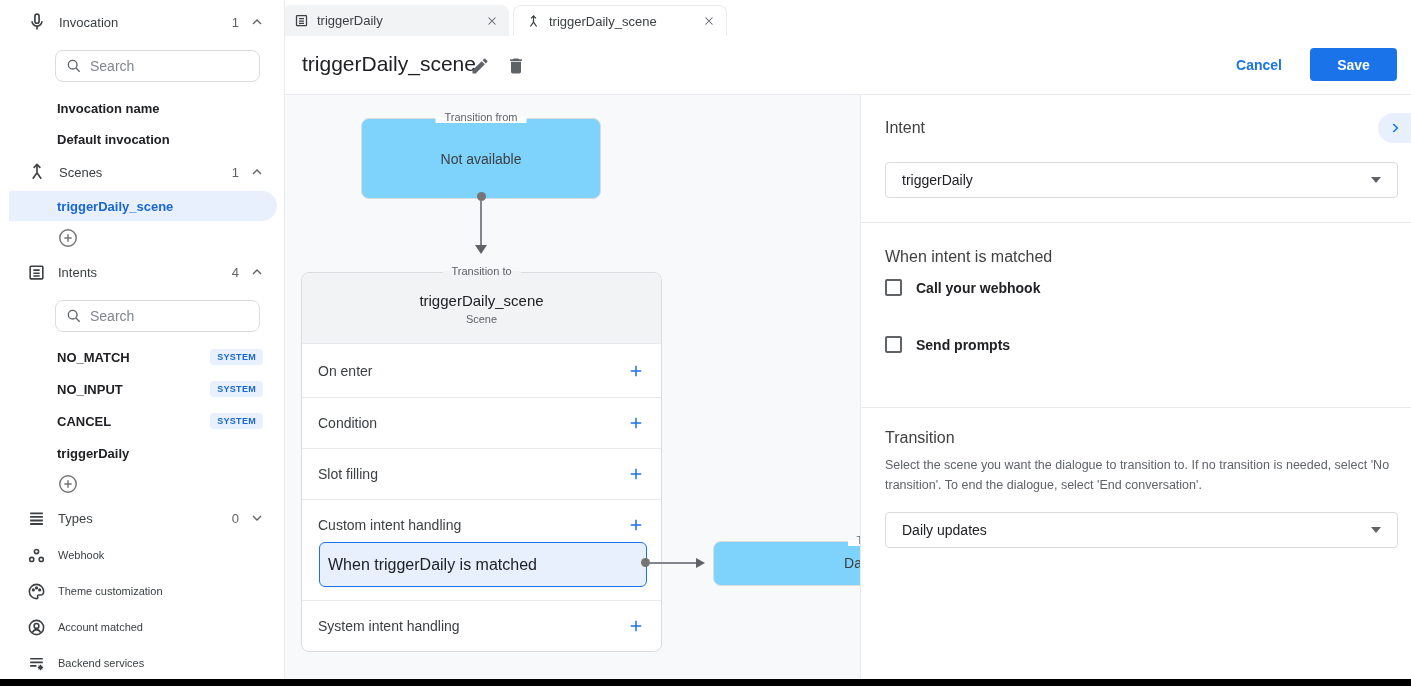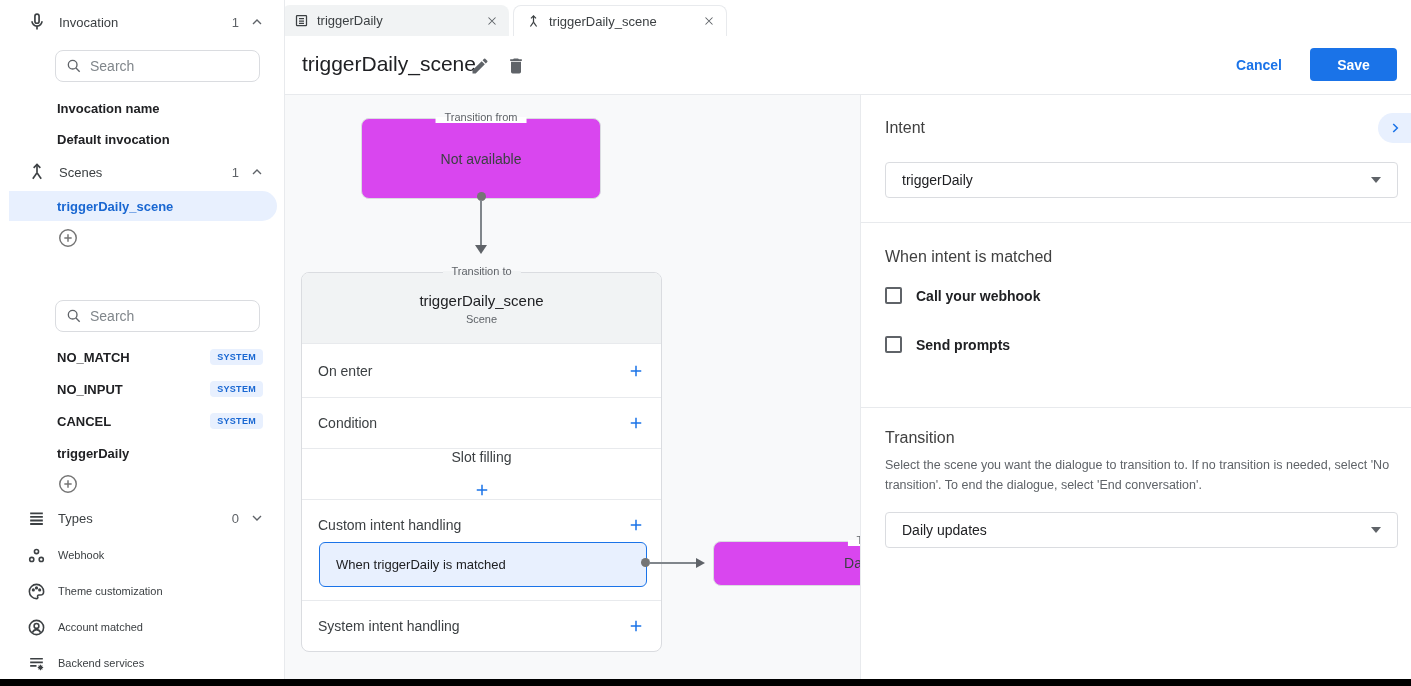--- a/index.html
+++ b/index.html
@@ -30,37 +30,37 @@
   #tab1 { left:6px; width:227px; background:#f1f3f4; }
   #tab2 { left:237px; width:214px; background:#fff; border:1px solid #e8eaed; border-bottom:none; }
   #titlebar { position:absolute; left:276px; top:36px; width:1135px; height:59px; background:#fff; border-bottom:1px solid #e8eaed; z-index:4; }
   #page-title { position:absolute; left:26px; top:16px; font-size:21px; color:#202124; }
   .title-icon { position:absolute; top:20px; width:20px; height:20px; cursor:pointer; }
   #cancel-btn { position:absolute; left:952px; top:12px; width:62px; height:33px; background:none; border:none; color:#1a73e8; font-size:14px; font-weight:bold; cursor:pointer; font-family:"Liberation Sans",sans-serif; }
   #save-btn { position:absolute; left:1034px; top:12px; width:87px; height:33px; background:#1a73e8; border:none; border-radius:4px; color:#fff; font-size:14px; font-weight:bold; cursor:pointer; font-family:"Liberation Sans",sans-serif; }
 
   
   #canvas { position:absolute; left:277px; top:95px; width:1134px; height:584px; background:#f8f9fa; z-index:1; overflow:hidden; }
-  .node { position:absolute; background:#d946ef; border:1px solid #dadce0; border-radius:8px; }
+  .node { position:absolute; background:#7dd3fc; border:1px solid #dadce0; border-radius:8px; }
   .legend { position:absolute; top:-8px; left:50%; transform:translateX(-50%); font-size:11px; color:#5f6368; padding:0 9px; white-space:nowrap; }
   .lg-canvas-white { background:linear-gradient(to bottom,#f8f9fa 50%,#fff 50%); }
   .lg-canvas-gray  { background:linear-gradient(to bottom,#f8f9fa 50%,#f1f3f4 50%); }
   .dot { position:absolute; width:9px; height:9px; border-radius:50%; background:#757575; }
   .vline { position:absolute; width:2px; background:#80868b; }
   .hline { position:absolute; height:2px; background:#80868b; }
   .arr-down { position:absolute; width:0; height:0; border-left:6px solid transparent; border-right:6px solid transparent; border-top:9px solid #5f6368; }
   .arr-right { position:absolute; width:0; height:0; border-top:5px solid transparent; border-bottom:5px solid transparent; border-left:9px solid #5f6368; }
 
   #scene-card { position:absolute; left:24px; top:177px; width:361px; height:380px; background:#fff; border:1px solid #dadce0; border-radius:8px; }
   #scene-card-head { height:70px; background:#f1f3f4; border-radius:7px 7px 0 0; display:flex; flex-direction:column; align-items:center; justify-content:center; }
   #scene-card-head .t { font-size:15px; color:#202124; }
   #scene-card-head .s { font-size:11px; color:#5f6368; margin-top:4px; }
   .card-row { border-top:1px solid #e8eaed; display:flex; align-items:center; justify-content:space-between; padding:0 16px; font-size:14px; color:#3c4043; }
   .plus-btn { width:18px; height:18px; cursor:pointer; }
-  #handler-chip { position:absolute; left:17px; right:14px; top:269px; height:45px; background:#e8f0fe; border:1.5px solid #1a73e8; border-radius:6px; display:flex; align-items:center; padding:0 16px; font-size:13px; color:#202124; cursor:pointer; }
+  #handler-chip { position:absolute; left:17px; right:14px; top:269px; height:45px; background:#e8f0fe; border:1.5px solid #1a73e8; border-radius:6px; display:flex; align-items:center; padding:0 8px; font-size:16px; color:#202124; cursor:pointer; }
 
   
   #panel { position:absolute; left:860px; top:95px; width:551px; height:584px; background:#fff; border-left:1px solid #e8eaed; z-index:5; }
   .panel-h { position:absolute; left:24px; font-size:16px; color:#404040; }
   .dropdown { position:absolute; left:24px; width:513px; height:36px; border:1px solid #dadce0; border-radius:4px; background:#fff; display:flex; align-items:center; padding:0 16px; font-size:14px; color:#202124; cursor:pointer; }
   .caret { margin-left:auto; width:0; height:0; border-left:5px solid transparent; border-right:5px solid transparent; border-top:6px solid #5f6368; }
   .divider { position:absolute; left:0; width:551px; height:1px; background:#e8eaed; }
   .chk-row { position:absolute; left:24px; display:flex; align-items:center; cursor:pointer; }
   .chk { width:17px; height:17px; border:2px solid #5f6368; border-radius:2px; background:#fff; }
   .chk-row .clbl { margin-left:14px; font-size:14px; font-weight:bold; color:#202124; }
@@ -130,20 +130,35 @@
     <span>triggerDaily_scene</span>
   </div>
 
   <div class="plus-row" style="top:227px">
     <svg width="22" height="22" viewBox="0 0 24 24" fill="none" stroke="#757575" stroke-width="1.6">
         <circle cx="12" cy="12" r="9"></circle>
         <path d="M12 8v8M8 12h8"></path>
       </svg>
   </div>
 
+  <div class="sec-head" style="top:260px">
+    <span style="display:flex">
+      <svg width="19" height="19" viewBox="0 0 24 24" fill="none" stroke="#3c4043" stroke-width="2">
+          <rect x="4" y="4" width="16" height="16" rx="1"></rect>
+          <path d="M8 9h8M8 13h8M8 16.5h8"></path>
+        </svg>
+    </span>
+    <span class="lbl">Intents</span>
+    <span class="cnt">4</span>
+    <span class="chev">
+      <svg width="16" height="16" viewBox="0 0 24 24" fill="none" stroke="#5f6368" stroke-width="2">
+          <path d="M6 15l6-6 6 6"></path>
+        </svg>
+    </span>
+  </div>
 
   <div class="search-box" style="top:300px">
     <span style="display:flex">
       <svg width="16" height="16" viewBox="0 0 24 24" fill="none" stroke="#5f6368" stroke-width="2">
           <circle cx="10" cy="10" r="6.5"></circle>
           <path d="M15 15l5.5 5.5"></path>
         </svg>
     </span>
     <input type="text" placeholder="Search" style="">
   </div>
@@ -307,21 +322,21 @@
       </span>
     </div>
     <div class="card-row" style="height:51px;">
       <span>Condition</span>
       <span class="plus-btn">
         <svg width="18" height="18" viewBox="0 0 24 24" fill="none" stroke="#1a73e8" stroke-width="2">
             <path d="M12 5v14M5 12h14"></path>
           </svg>
       </span>
     </div>
-    <div class="card-row" style="height:51px;flex-direction:column;">
+    <div class="card-row" style="height:51px;">
       <span>Slot filling</span>
       <span class="plus-btn">
         <svg width="18" height="18" viewBox="0 0 24 24" fill="none" stroke="#1a73e8" stroke-width="2">
             <path d="M12 5v14M5 12h14"></path>
           </svg>
       </span>
     </div>
     <div class="card-row" style="height:51px;">
       <span>Custom intent handling</span>
       <span class="plus-btn">
@@ -363,21 +378,21 @@
 
   <div class="dropdown" style="top:67px">
     <span>triggerDaily</span>
     <span class="caret"></span>
   </div>
 
   <div class="divider" style="top:127px"></div>
 
   <div class="panel-h" style="top:153px">When intent is matched</div>
 
-  <div class="chk-row" style="top:192px">
+  <div class="chk-row" style="top:184px">
     <span class="chk"></span>
     <span class="clbl">Call your webhook</span>
   </div>
   <div class="chk-row" style="top:241px">
     <span class="chk"></span>
     <span class="clbl">Send prompts</span>
   </div>
 
   <div class="divider" style="top:312px"></div>
 

